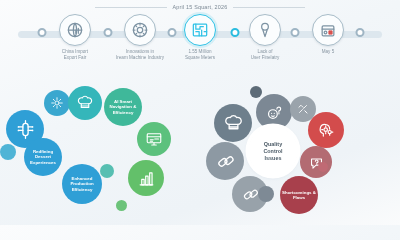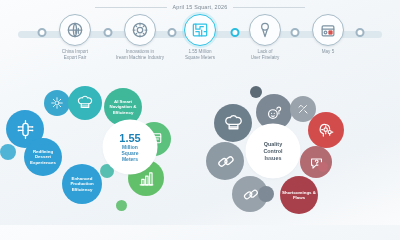--- a/index.html
+++ b/index.html
@@ -203,26 +203,20 @@
       <div class="bub" style="left: 24px; top: 56px; width: 38px; height: 38px; background: rgb(47, 159, 214);">
         <div class="cap">Redfining Dessert Experiences</div>
       </div>
       <div class="bub" style="left: 62px; top: 82px; width: 40px; height: 40px; background: rgb(47, 159, 214);">
         <div class="cap">Enhanced Production Efficiency</div>
       </div>
       <div class="bub" style="left: 0px; top: 62px; width: 16px; height: 16px; background: rgb(79, 180, 214);"></div>
       <div class="bub" style="left: 100px; top: 82px; width: 14px; height: 14px; background: rgb(87, 191, 178);"></div>
       <div class="bub" style="left: 116px; top: 118px; width: 11px; height: 11px; background: rgb(108, 195, 122);"></div>
     </div>
-  <div class="hub" id="hub-left" style="left:105px;top:40px;width:50px;height:50px;">
-    <div class="v">1.55</div>
-    <div class="u">Million</div>
-    <div class="u">Square</div>
-    <div class="u">Meters</div>
-  </div>
 
   <div id="right-bubbles">
       <div class="bub" style="left: 214px; top: 22px; width: 38px; height: 38px; background: rgb(110, 127, 140);">
         <svg viewBox="0 0 24 24" width="21" height="21">
           <path d="M7 13a4 4 0 1 1 1.4-7.8A4 4 0 0 1 15.6 5.2 4 4 0 1 1 17 13z" style="fill:none;stroke:#ffffff;stroke-width:1.5;stroke-linecap:round;stroke-linejoin:round"></path>
           <path d="M7 13v5h10v-5M7 16h10" style="fill:none;stroke:#ffffff;stroke-width:1.5;stroke-linecap:round;stroke-linejoin:round"></path>
         </svg>
       </div>
       <div class="bub" style="left: 256px; top: 12px; width: 36px; height: 36px; background: rgb(124, 136, 148);">
         <svg viewBox="0 0 24 24" width="19" height="19">

